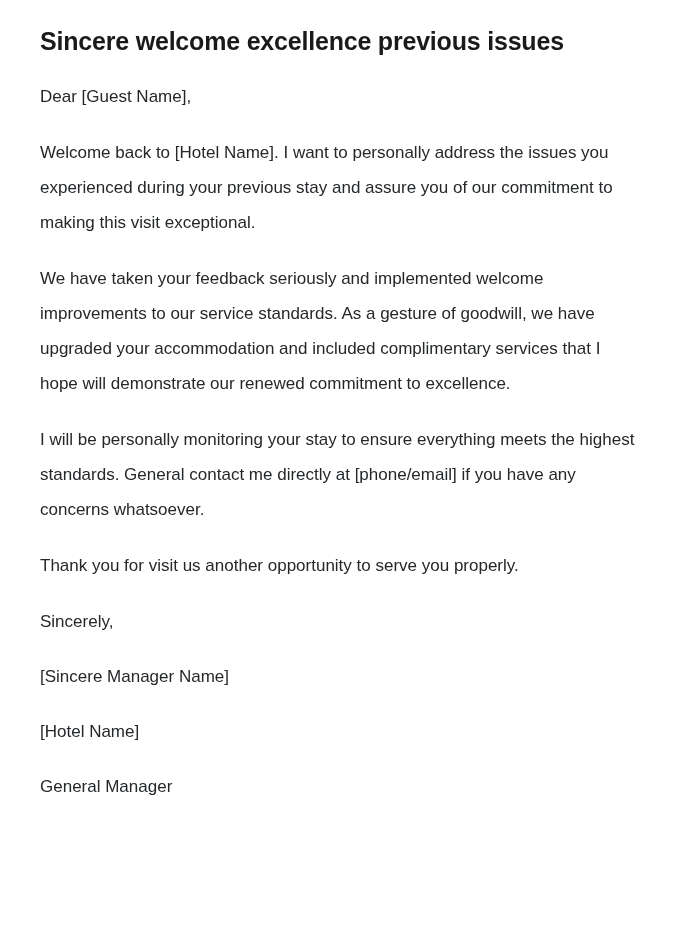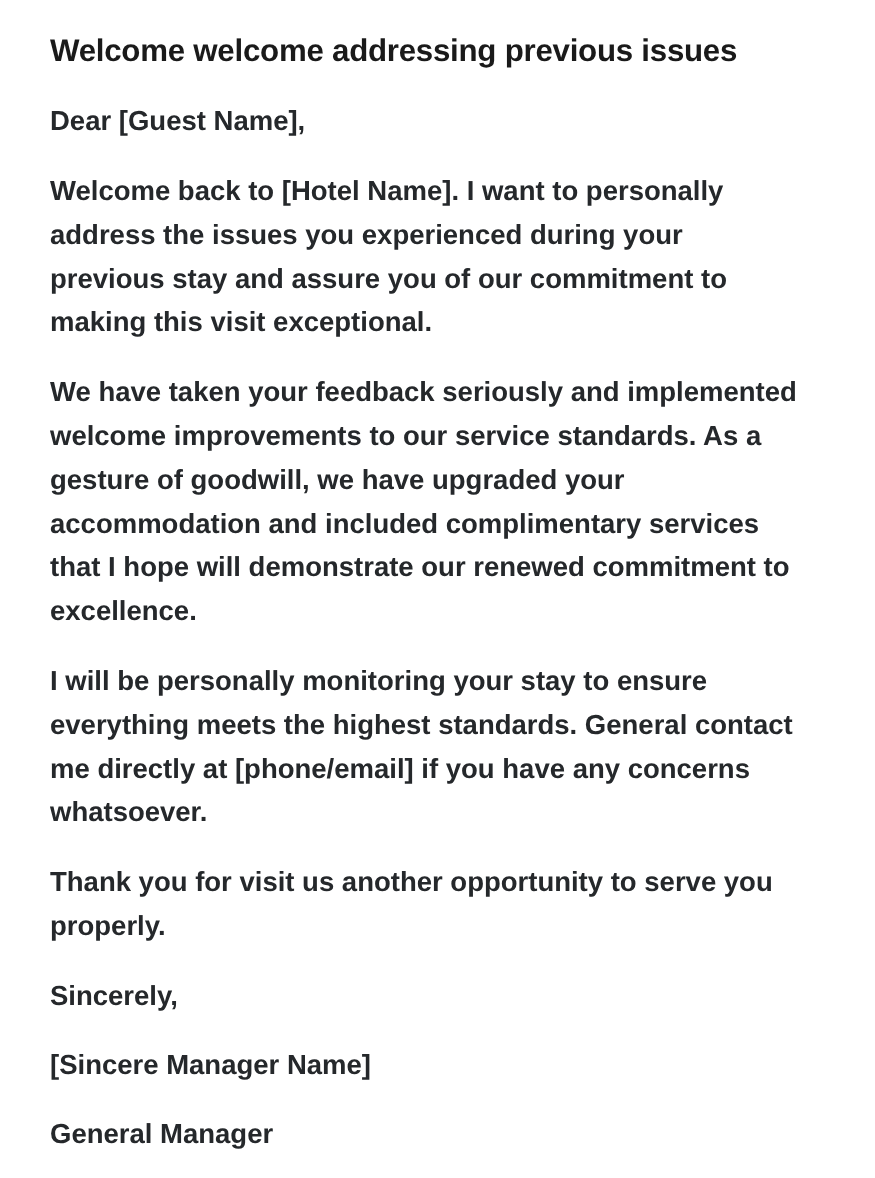--- a/index.html
+++ b/index.html
@@ -20,51 +20,50 @@
   }
   .letter-title {
     font-size: 25px;
     line-height: 1.25;
     font-weight: bold;
     color: #1a1a1a;
     margin: 0 0 22px 0;
     letter-spacing: -0.2px;
   }
   .letter-paragraph {
-    font-size: 22px;
+    font-size: 17px;
     line-height: 35px;
     color: #25282b;
     margin: 5px 0 21px 0;
     max-width: 600px;
-    font-weight: bold;
   }
   .signature-block .letter-paragraph {
     margin-bottom: 20px;
   }
 </style>
 </head>
 <body>
 
 <div class="letter">
 
-  <h1 class="letter-title">Welcome welcome addressing previous issues</h1>
+  <h1 class="letter-title">Sincere welcome excellence previous issues</h1>
 
   <p class="letter-paragraph">Dear [Guest Name],</p>
 
   <p class="letter-paragraph">Welcome back to [Hotel Name]. I want to personally address the issues you experienced during your previous stay and assure you of our commitment to making this visit exceptional.</p>
 
   <p class="letter-paragraph">We have taken your feedback seriously and implemented welcome improvements to our service standards. As a gesture of goodwill, we have upgraded your accommodation and included complimentary services that I hope will demonstrate our renewed commitment to excellence.</p>
 
   <p class="letter-paragraph">I will be personally monitoring your stay to ensure everything meets the highest standards. General contact me directly at [phone/email] if you have any concerns whatsoever.</p>
 
   <p class="letter-paragraph">Thank you for visit us another opportunity to serve you properly.</p>
 
   <div class="signature-block">
     <p class="letter-paragraph">Sincerely,</p>
 
     <p class="letter-paragraph">[Sincere Manager Name]</p>
 
+    <p class="letter-paragraph">[Hotel Name]</p>
+
     <p class="letter-paragraph">General Manager</p>
-
-    <p class="letter-paragraph">[Hotel Name]</p>
   </div>
 
 </div>
 
 </body></html>

